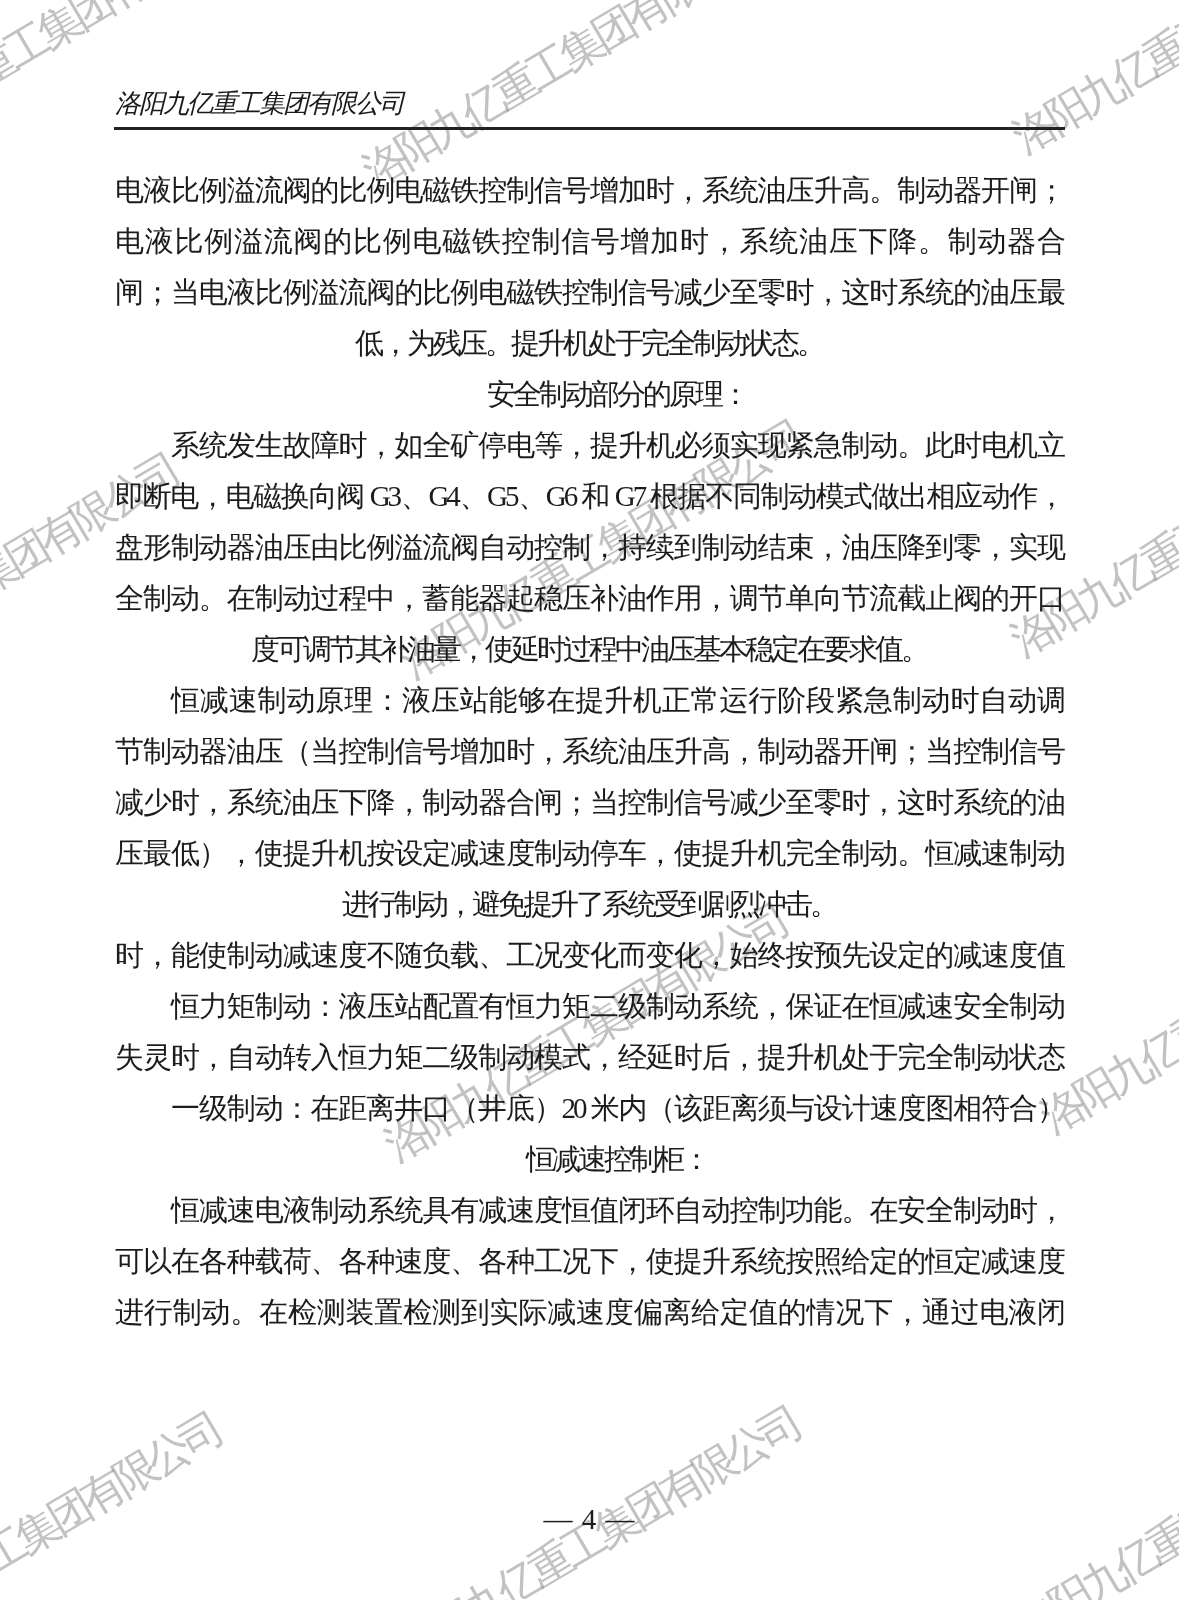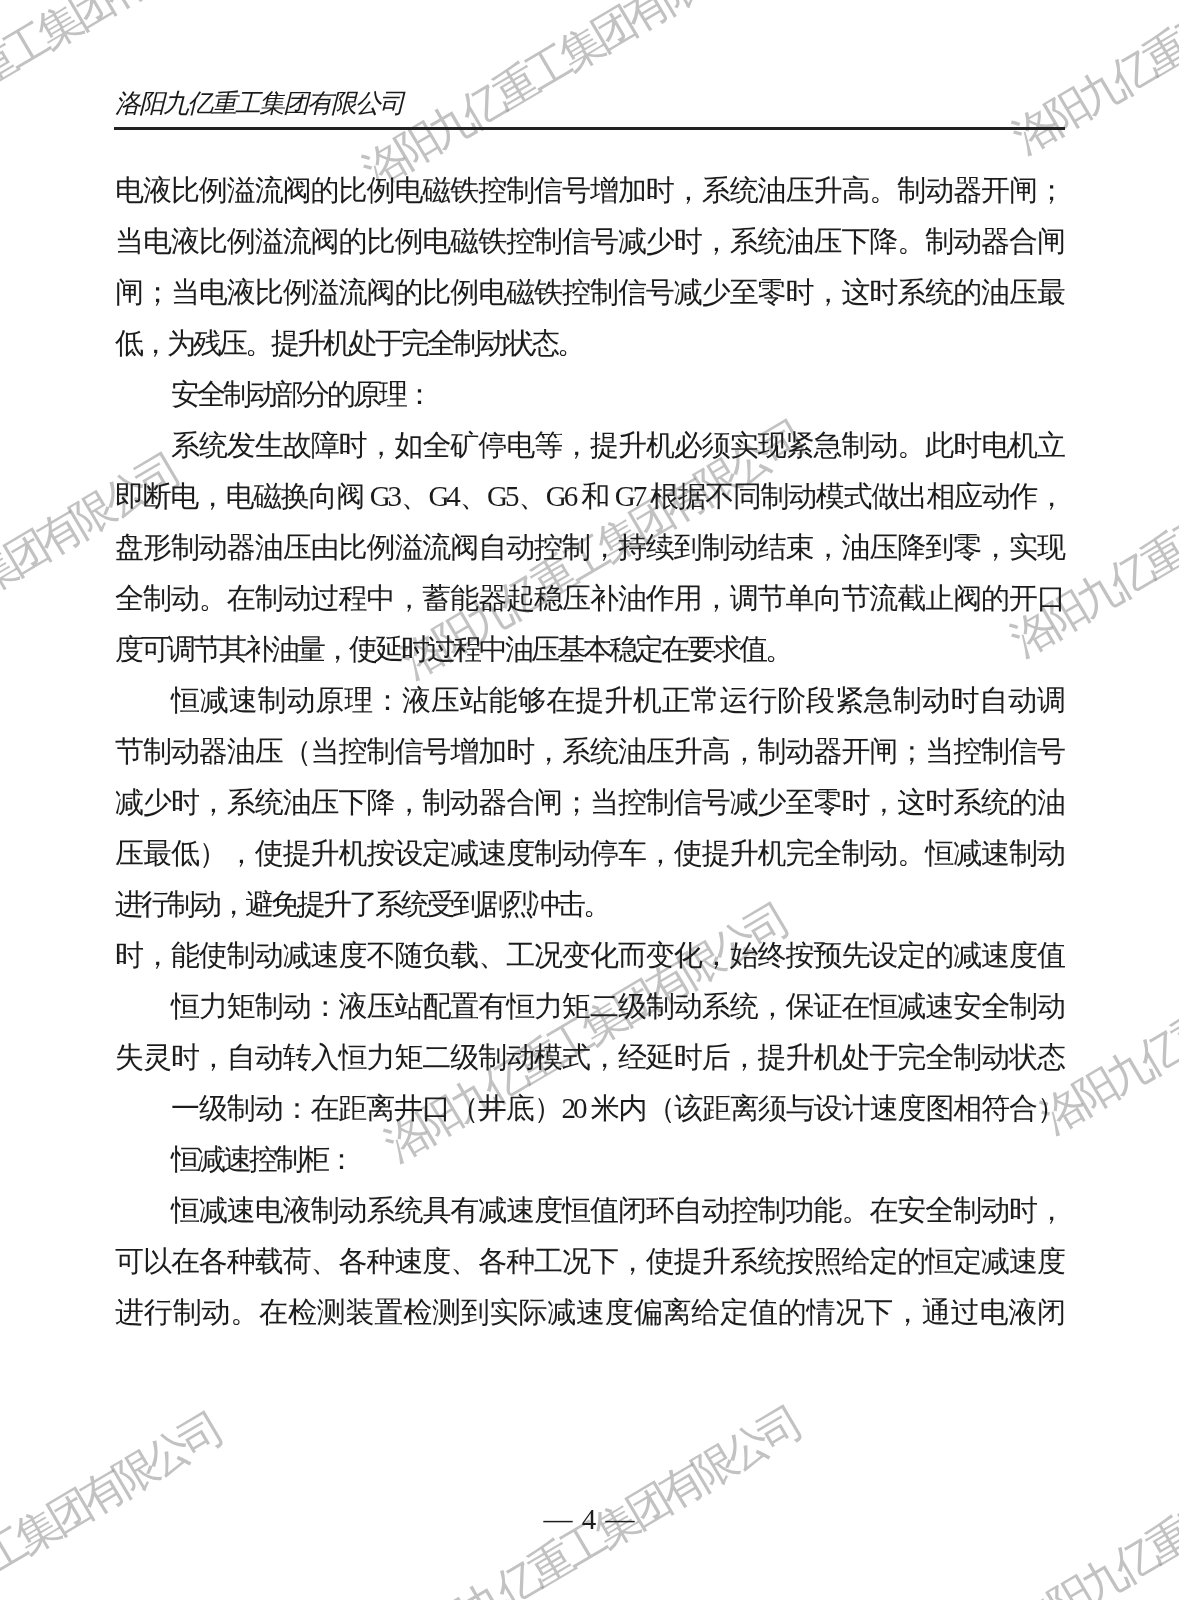--- a/index.html
+++ b/index.html
@@ -33,21 +33,21 @@
     position:absolute;left:114px;top:127px;width:951px;height:3px;
     background:#222;z-index:2;
   }
   .doc-body{
     position:absolute;left:115px;top:165px;width:948px;z-index:2;
     color:#1c1c1c;
   }
   .line{
     height:51px;line-height:51px;
     font-size:29px;letter-spacing:-3px;
-    text-align:left;
+    text-align:center;
     box-sizing:border-box;
   }
   .line.j{text-align:justify;text-align-last:justify;}
   .line.ind{padding-left:56px;}
   .footer{
     position:absolute;left:0;top:1503px;width:1179px;z-index:2;
     text-align:center;font-size:29px;letter-spacing:1px;color:#1c1c1c;
   }
 </style>
 </head>
@@ -68,21 +68,21 @@
       <div class="wm" style="left: 402px; top: 1623px; color: rgba(128, 128, 128, 0.48);">洛阳九亿重工集团有限公司</div>
       <div class="wm" style="left: 1020px; top: 1600px; color: rgba(128, 128, 128, 0.48);">洛阳九亿重工集团有限公司</div>
     </div>
 
   <div class="header-title">洛阳九亿重工集团有限公司</div>
 
   <div class="header-rule"></div>
 
   <div class="doc-body">
       <div class="line j">电液比例溢流阀的比例电磁铁控制信号增加时，系统油压升高。制动器开闸；</div>
-      <div class="line j">当电液比例溢流阀的比例电磁铁控制信号减少时，系统油压下降。制动器合闸</div>
+      <div class="line j">电液比例溢流阀的比例电磁铁控制信号增加时，系统油压下降。制动器合</div>
       <div class="line j">闸；当电液比例溢流阀的比例电磁铁控制信号减少至零时，这时系统的油压最</div>
       <div class="line">低，为残压。提升机处于完全制动状态。</div>
       <div class="line ind">安全制动部分的原理：</div>
       <div class="line j ind">系统发生故障时，如全矿停电等，提升机必须实现紧急制动。此时电机立</div>
       <div class="line j">即断电，电磁换向阀 G3、G4、G5、G6 和 G7 根据不同制动模式做出相应动作，</div>
       <div class="line j">盘形制动器油压由比例溢流阀自动控制，持续到制动结束，油压降到零，实现</div>
       <div class="line j">全制动。在制动过程中，蓄能器起稳压补油作用，调节单向节流截止阀的开口</div>
       <div class="line">度可调节其补油量，使延时过程中油压基本稳定在要求值。</div>
       <div class="line j ind">恒减速制动原理：液压站能够在提升机正常运行阶段紧急制动时自动调</div>
       <div class="line j">节制动器油压（当控制信号增加时，系统油压升高，制动器开闸；当控制信号</div>

